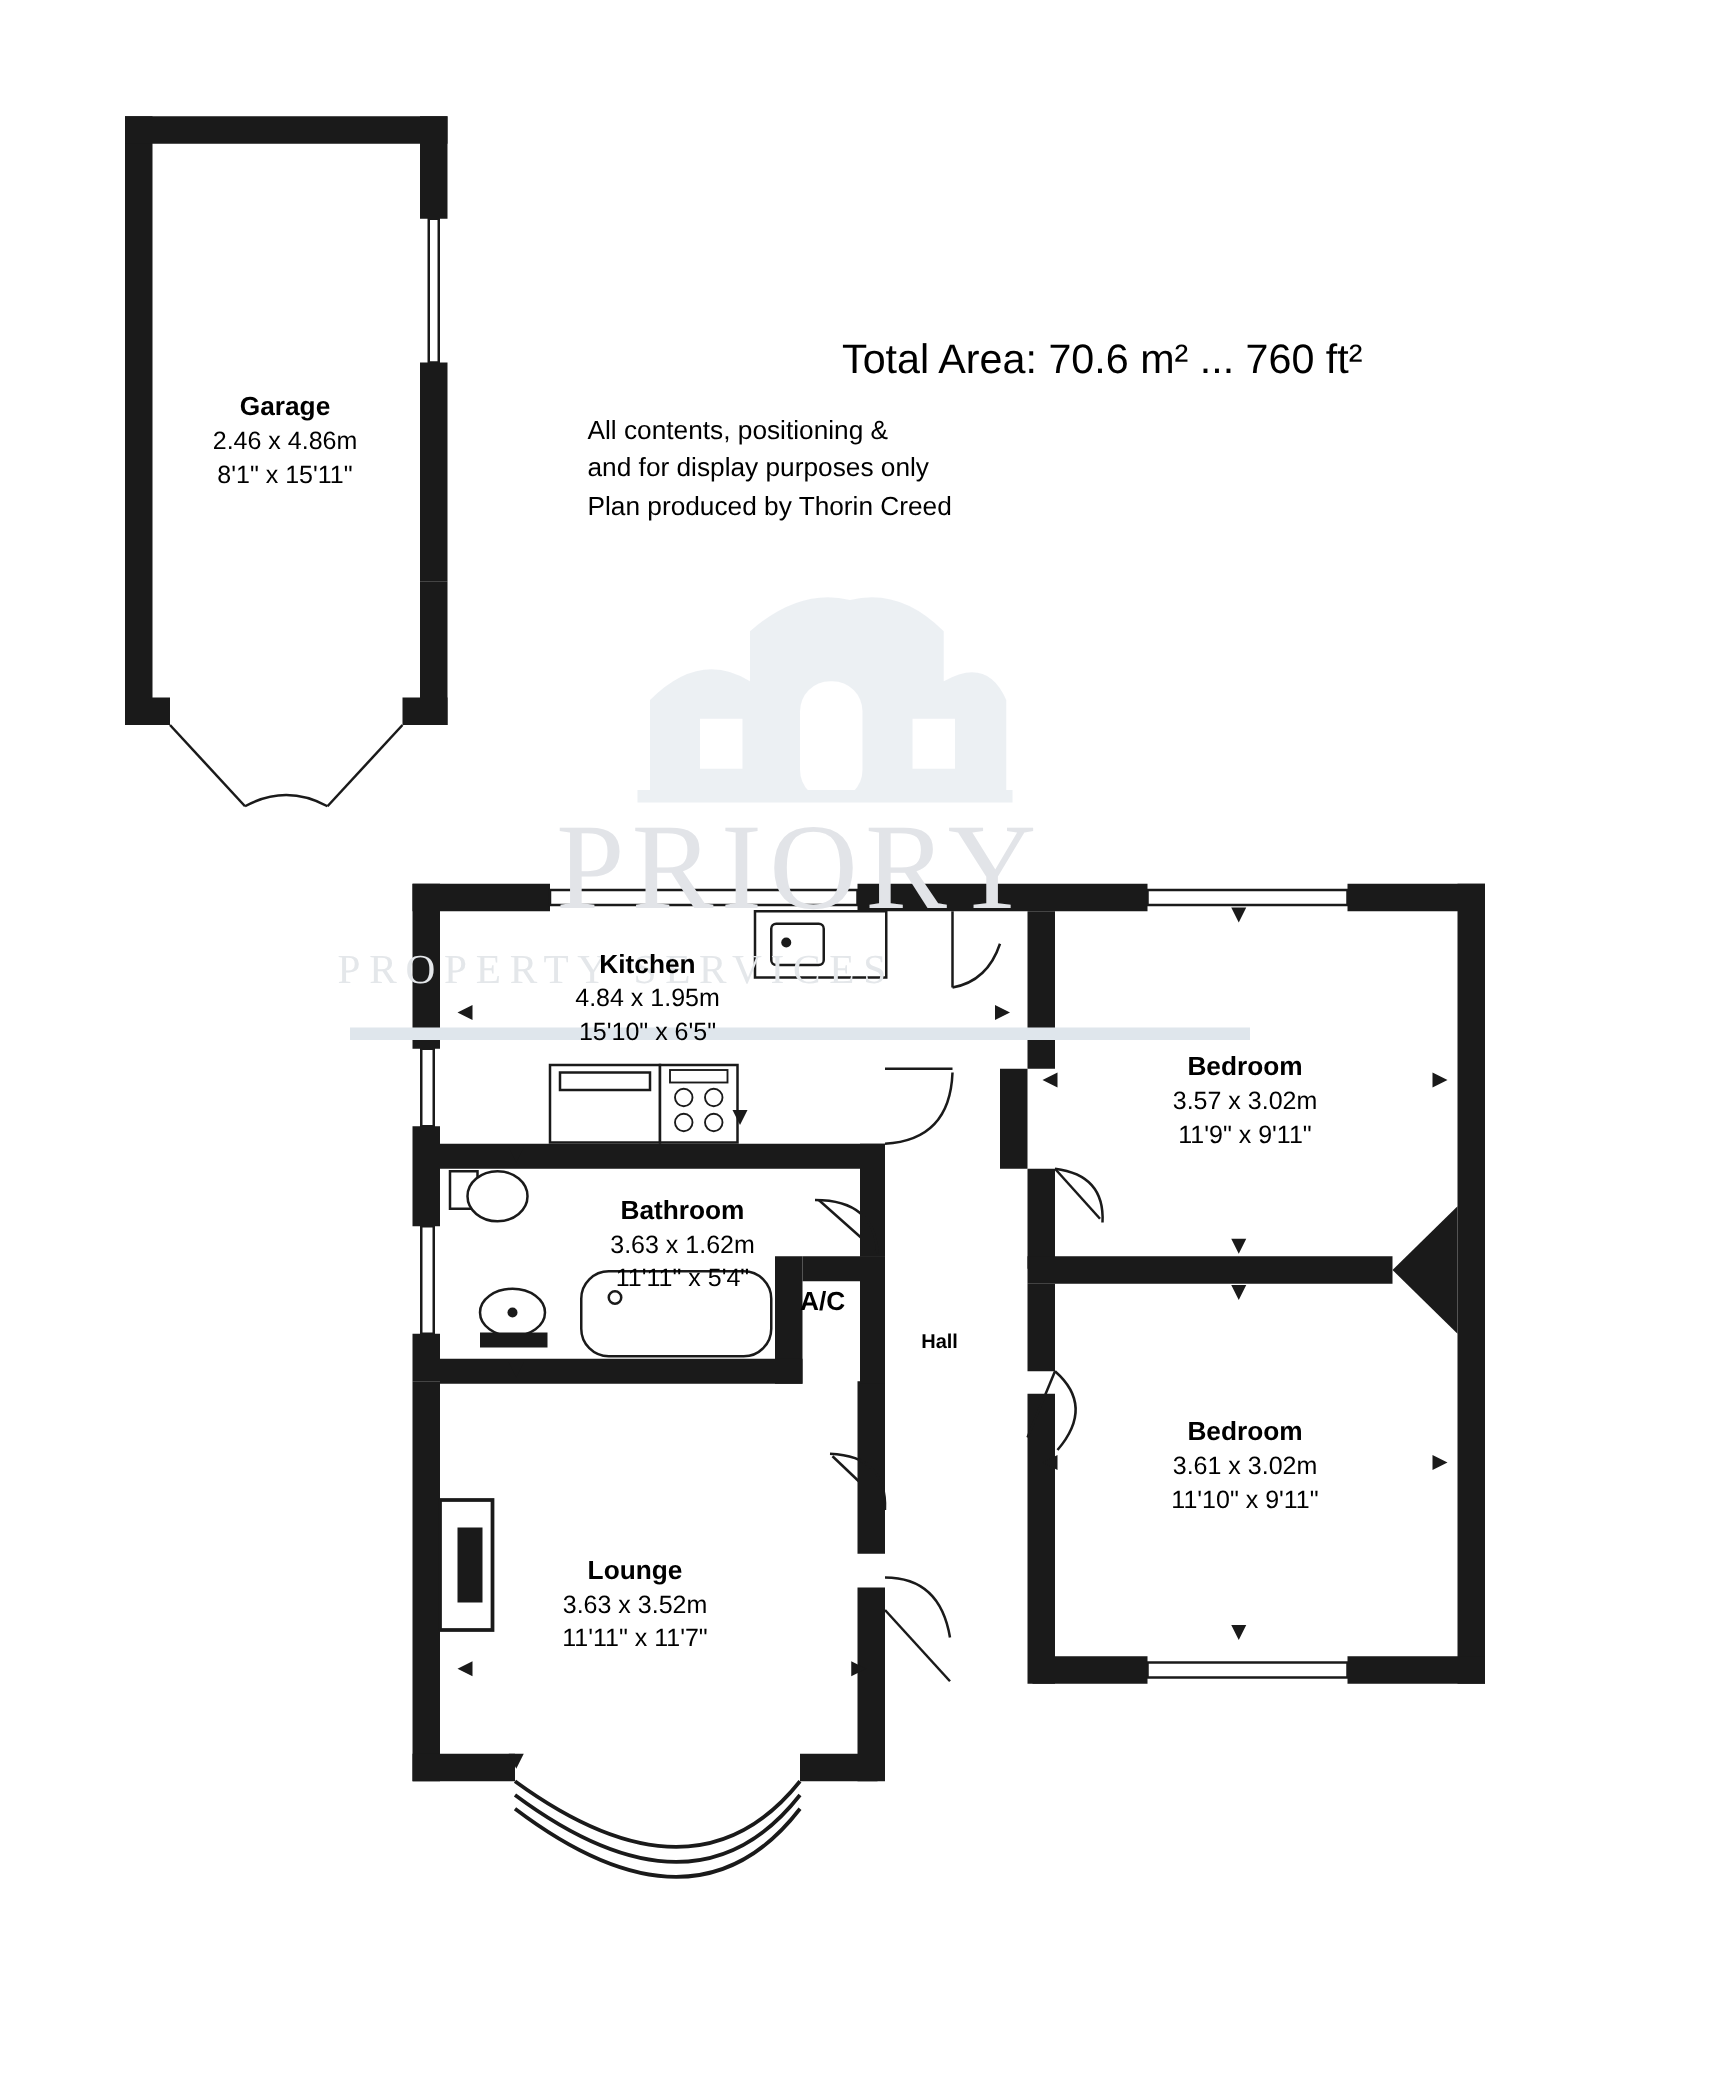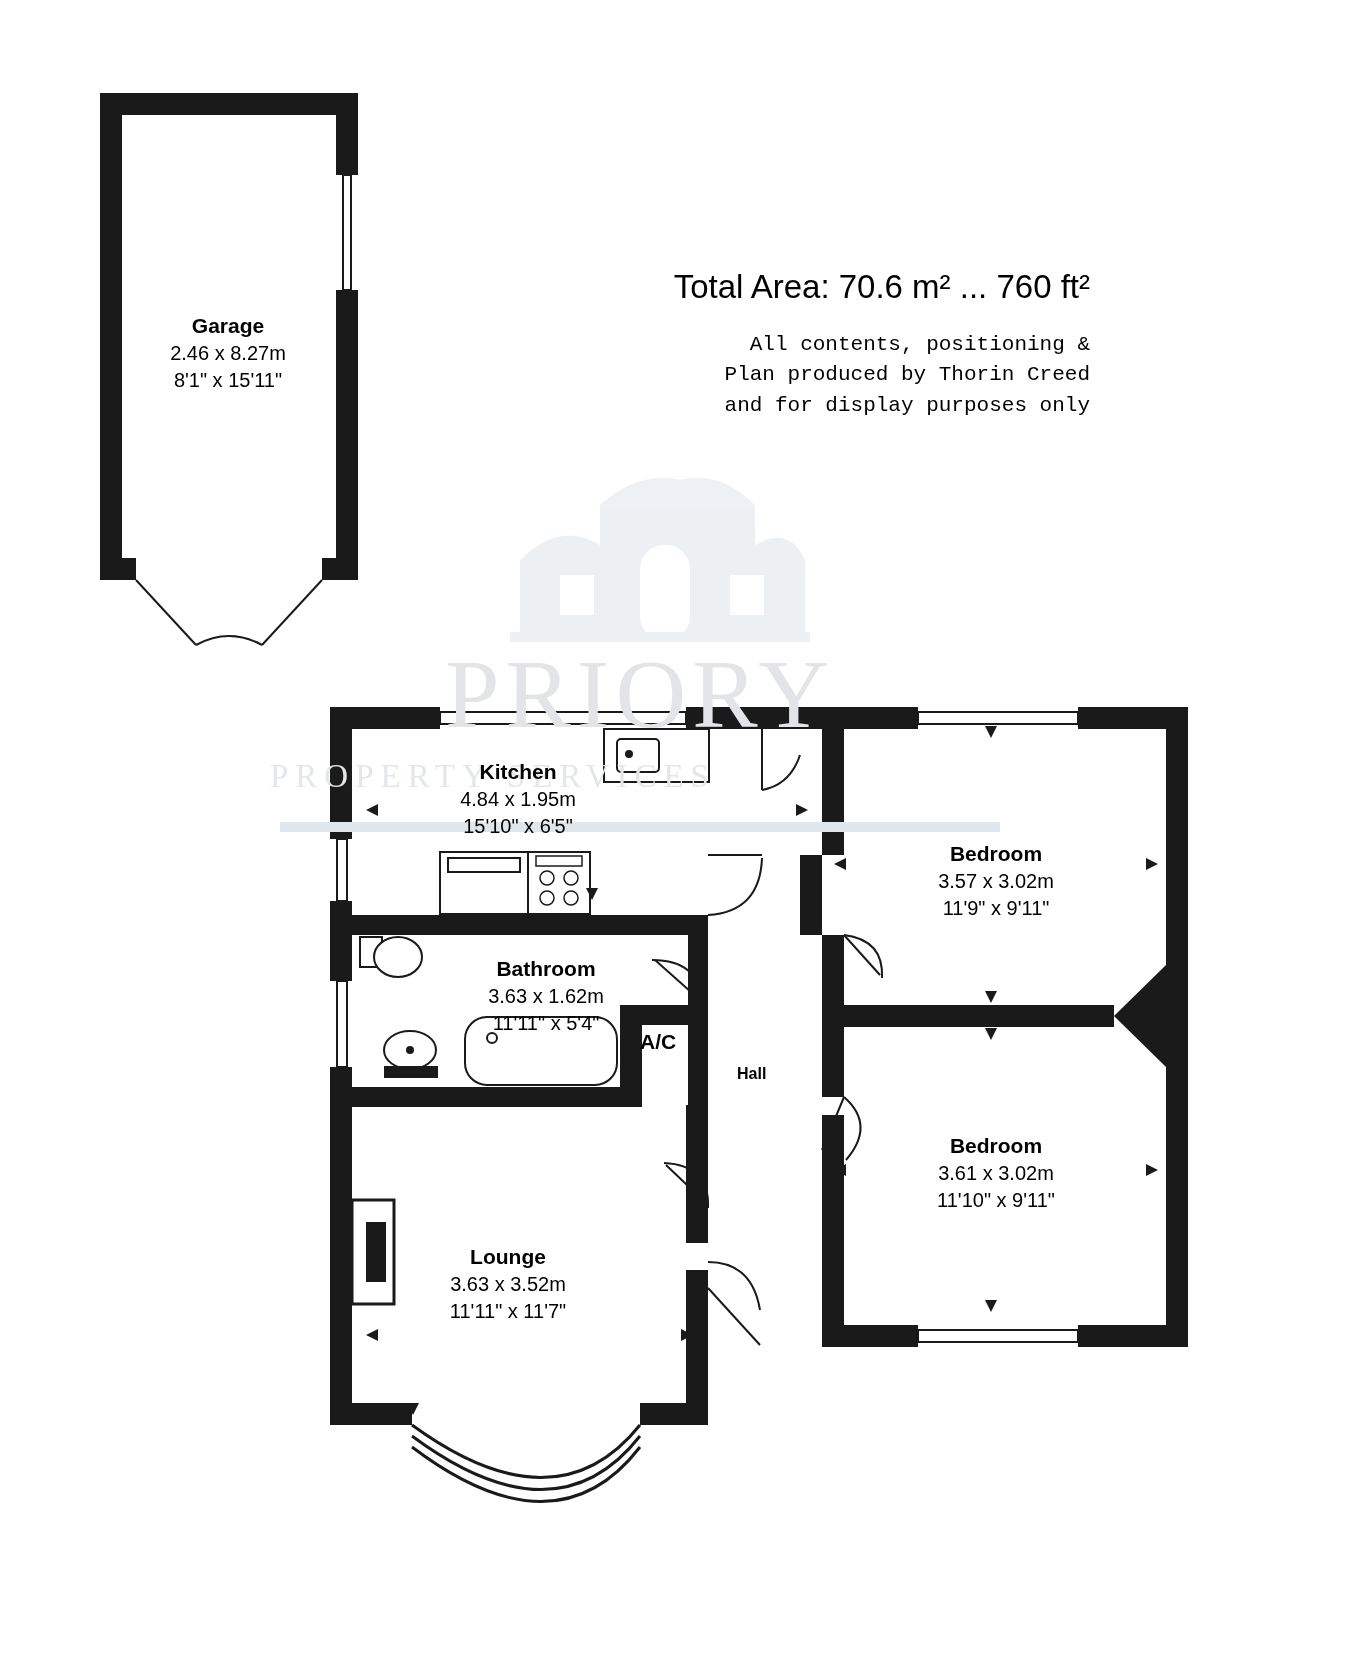--- a/index.html
+++ b/index.html
@@ -40,24 +40,23 @@
     width: 620px;
     text-align: right;
     font-size: 33px;
     white-space: nowrap;
   }
   #disclaimer {
     position: absolute;
     left: 470px;
     top: 330px;
     width: 620px;
-    text-align: right;
+    text-align: left;
     font-size: 21px;
     line-height: 1.45;
-    font-family: Liberation Mono, monospace;
   }
   #ac-label {
     position: absolute;
     left: 640px;
     top: 1030px;
     font-weight: bold;
     font-size: 21px;
   }
   #hall-label {
     position: absolute;
@@ -298,27 +297,27 @@
 <div class="watermark-wrap">
   <div class="wm-text">PRIORY</div>
   <div class="wm-sub">PROPERTY SERVICES</div>
   <div class="wm-bar"></div>
 </div>
 
 <div id="total-area">Total Area: 70.6 m² ... 760 ft²</div>
 
 <div id="disclaimer">
   <div>All contents, positioning &amp;</div>
+  <div>and for display purposes only</div>
   <div>Plan produced by Thorin Creed</div>
-  <div>and for display purposes only</div>
 </div>
 
 <div class="label-block" style="left:118px; top:312px; width:220px;">
   <div class="name">Garage</div>
-  <div class="dim">2.46 x 8.27m</div>
+  <div class="dim">2.46 x 4.86m</div>
   <div class="dim">8'1" x 15'11"</div>
 </div>
 
 <div class="label-block" style="left:410px; top:758px; width:216px;">
   <div class="name">Kitchen</div>
   <div class="dim">4.84 x 1.95m</div>
   <div class="dim">15'10" x 6'5"</div>
 </div>
 
 <div class="label-block" style="left:438px; top:955px; width:216px;">

